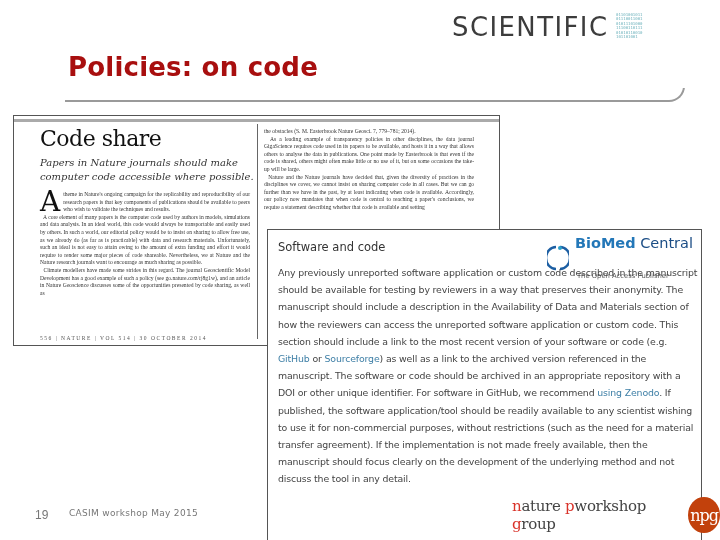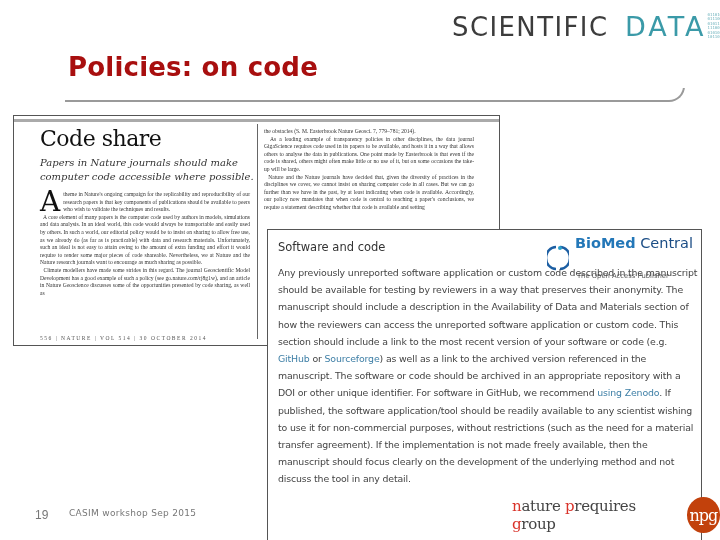--- a/index.html
+++ b/index.html
@@ -41,21 +41,20 @@
     .npg-logo { position:absolute; left:512px; top:497px; display:flex; align-items:center; }
     .npg-text { font-family:"DejaVu Serif", serif; font-size:15px; color:#444; letter-spacing:-0.3px; }
     .npg-text .r { color:#d9342b; }
     .npg-circle { width:36px; height:36px; border-radius:50%; background:#c2410c; color:#fff; margin-left:15px; display:flex; align-items:center; justify-content:center; font-family:"DejaVu Serif", serif; font-size:16px; letter-spacing:-1px; }
   </style>
 </head>
 <body>
 
 <div class="sd-logo">
   <span class="sd-sci">SCIENTIFIC</span>
-  <span class="sd-data">DATA</span>
   <span class="sd-binary">0110100101101110011001010111010001110011011101010110010101101001</span>
 </div>
 
 <div class="slide-title">Policies: on code</div>
 <div class="title-rule"></div>
 <div class="title-rule-mask"></div>
 
 <div class="nature-frame">
   <div class="nature-topbar"></div>
   <div class="nature-headline">Code share</div>
@@ -87,18 +86,18 @@
     </div>
     <div class="bmc-text-wrap">
       <div class="bmc-name"><b>BioMed</b><span class="c"> </span><span class="c">Central</span></div>
       <div class="bmc-tag">The Open Access Publisher</div>
     </div>
   </div>
   <div class="bmc-body"><span>Any previously unreported software application or custom code described in the manuscript should be available for testing by reviewers in a way that preserves their anonymity. The manuscript should include a description in the Availability of Data and Materials section of how the reviewers can access the unreported software application or custom code. This section should include a link to the most recent version of your software or code (e.g. </span><span class="bmc-link">GitHub</span><span> or </span><span class="bmc-link">Sourceforge</span><span>) as well as a link to the archived version referenced in the manuscript. The software or code should be archived in an appropriate repository with a DOI or other unique identifier. For software in GitHub, we recommend </span><span class="bmc-link">using Zenodo</span><span>. If published, the software application/tool should be readily available to any scientist wishing to use it for non-commercial purposes, without restrictions (such as the need for a material transfer agreement). If the implementation is not made freely available, then the manuscript should focus clearly on the development of the underlying method and not discuss the tool in any detail.</span></div>
 </div>
 
 <div class="slide-num">19</div>
-<div class="slide-footer">CASIM workshop Sep 2015</div>
+<div class="slide-footer">CASIM workshop May 2015</div>
 
 <div class="npg-logo">
-  <span class="npg-text"><span class="r">n</span><span>ature </span><span class="r">p</span><span>requires </span><span class="r">g</span><span>roup</span></span>
+  <span class="npg-text"><span class="r">n</span><span>ature </span><span class="r">p</span><span>workshop </span><span class="r">g</span><span>roup</span></span>
   <div class="npg-circle">npg</div>
 </div>
 
 </body></html>

